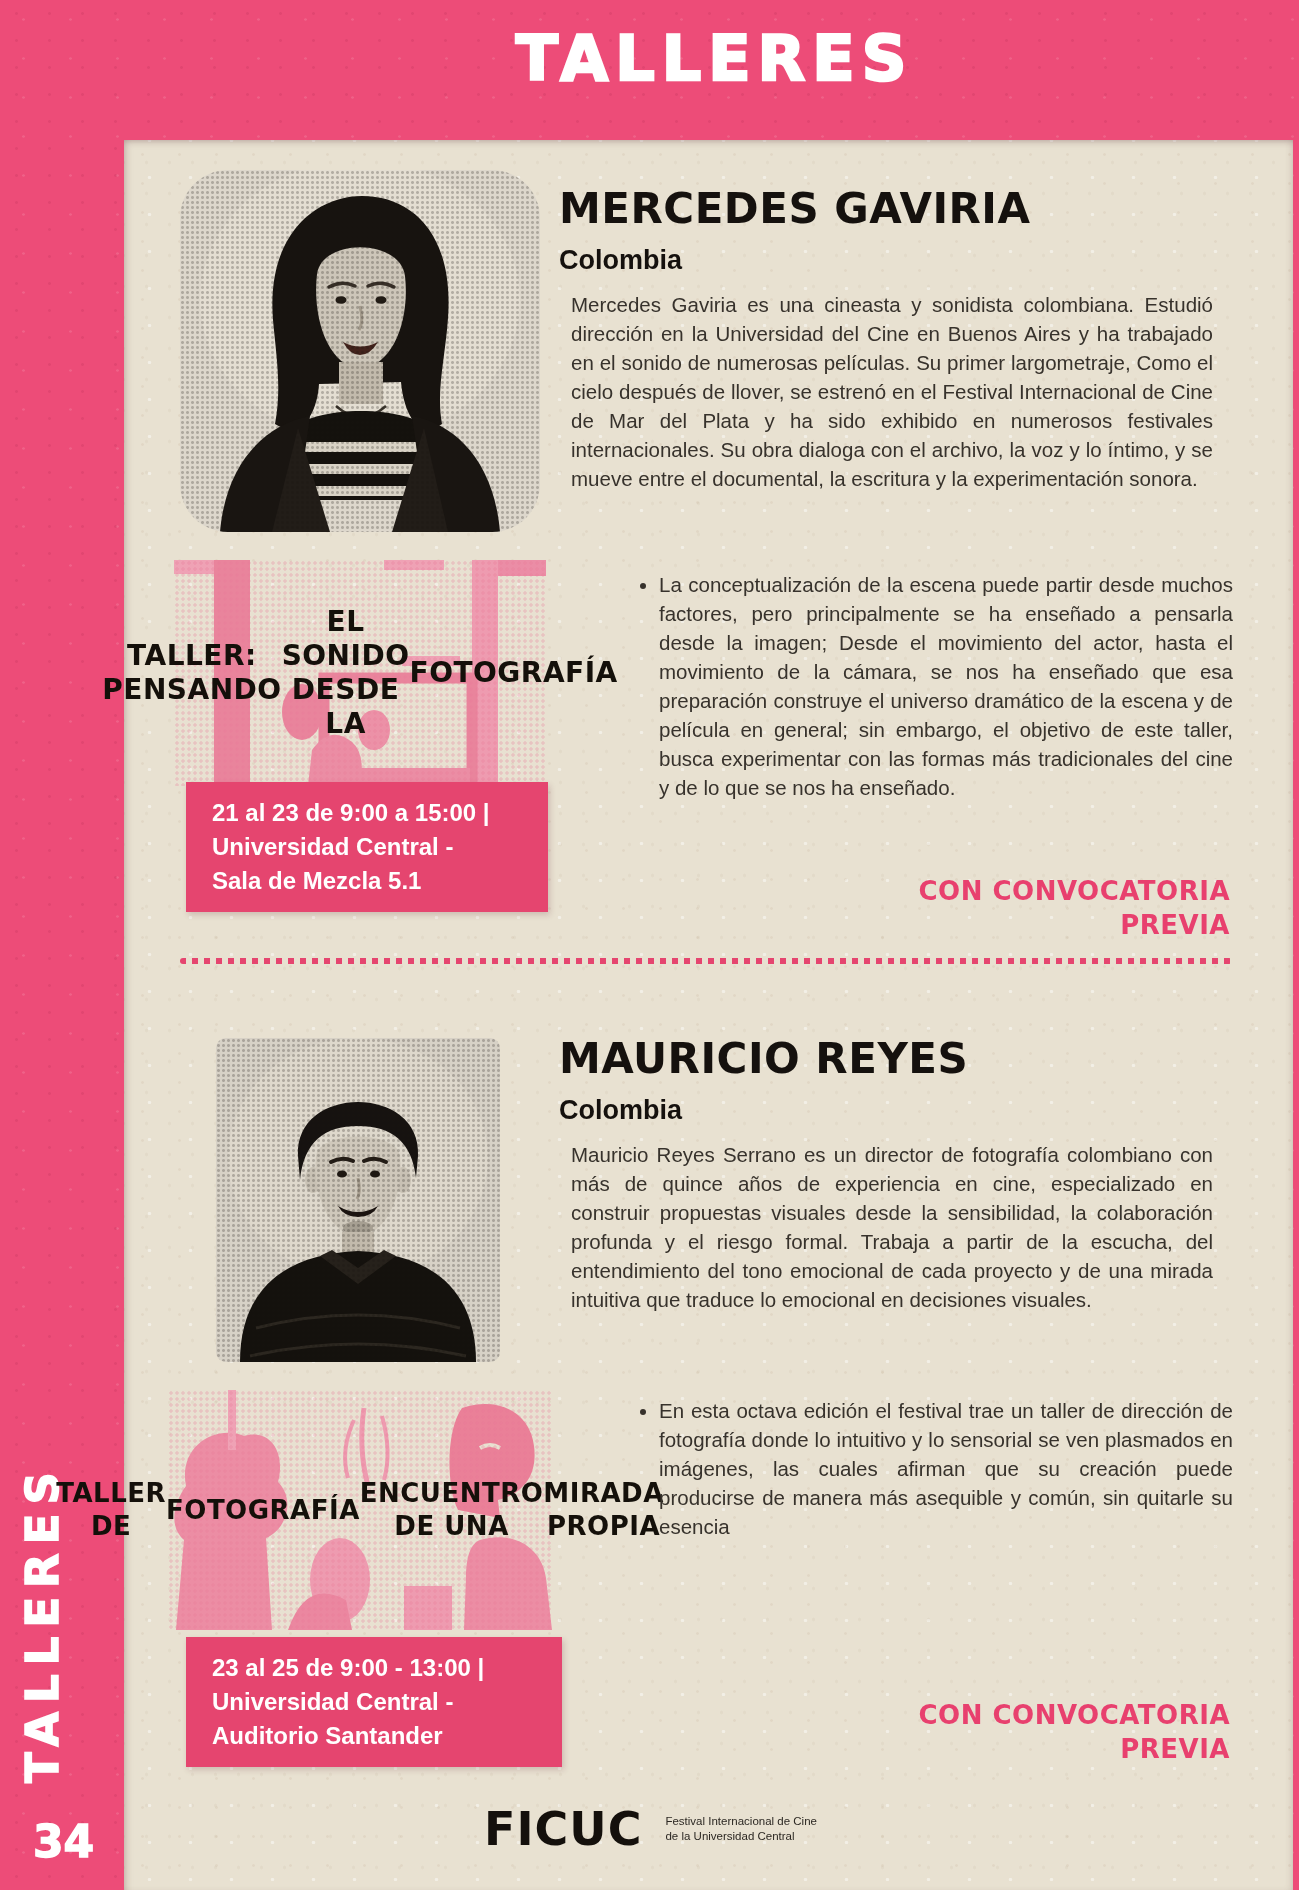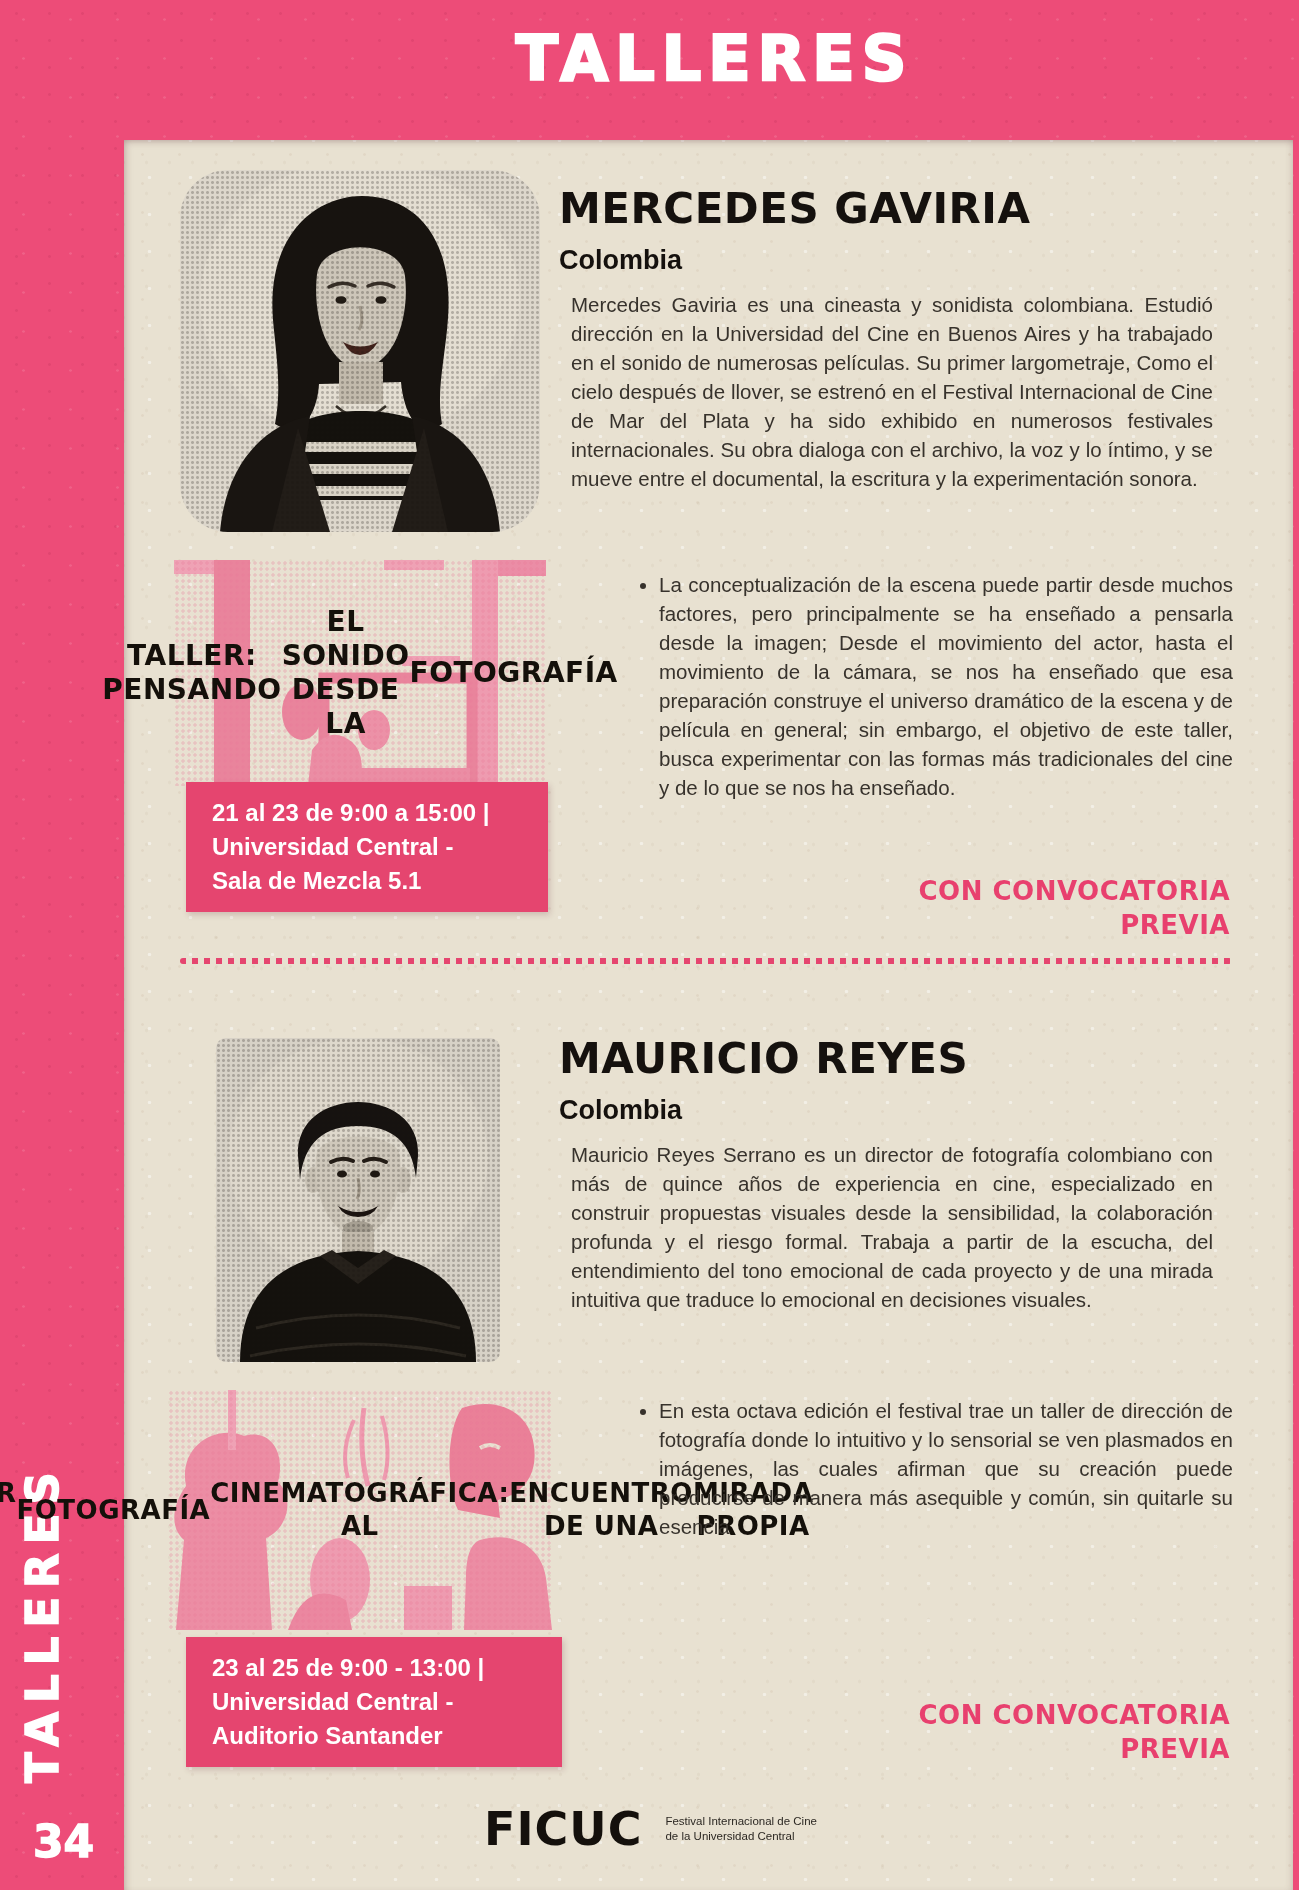--- a/index.html
+++ b/index.html
@@ -288,21 +288,20 @@
 
         <ellipse cx="172" cy="190" rx="30" ry="42" fill="#ee9bb0"></ellipse>
         <path d="M120,240 q18,-52 58,-30 l6,30 Z" fill="#eb87a0"></path>
         <rect x="236" y="196" width="48" height="44" fill="#ee9bb0"></rect>
         <rect x="60" y="0" width="8" height="60" fill="#efa2b5"></rect>
       </svg>
       <div class="art-halftone"></div>
       <div class="workshop-title">
         <div>TALLER DE</div>
         <div>FOTOGRAFÍA</div>
-        <div>CINEMATOGRÁFICA: AL</div>
         <div>ENCUENTRO DE UNA</div>
         <div>MIRADA PROPIA</div>
       </div>
     </div>
 
     <div class="datebox datebox-2">
       <div class="date-line">23 al 25 de 9:00 - 13:00 |</div>
       <div class="date-line">Universidad Central -</div>
       <div class="date-line">Auditorio Santander</div>
     </div>

